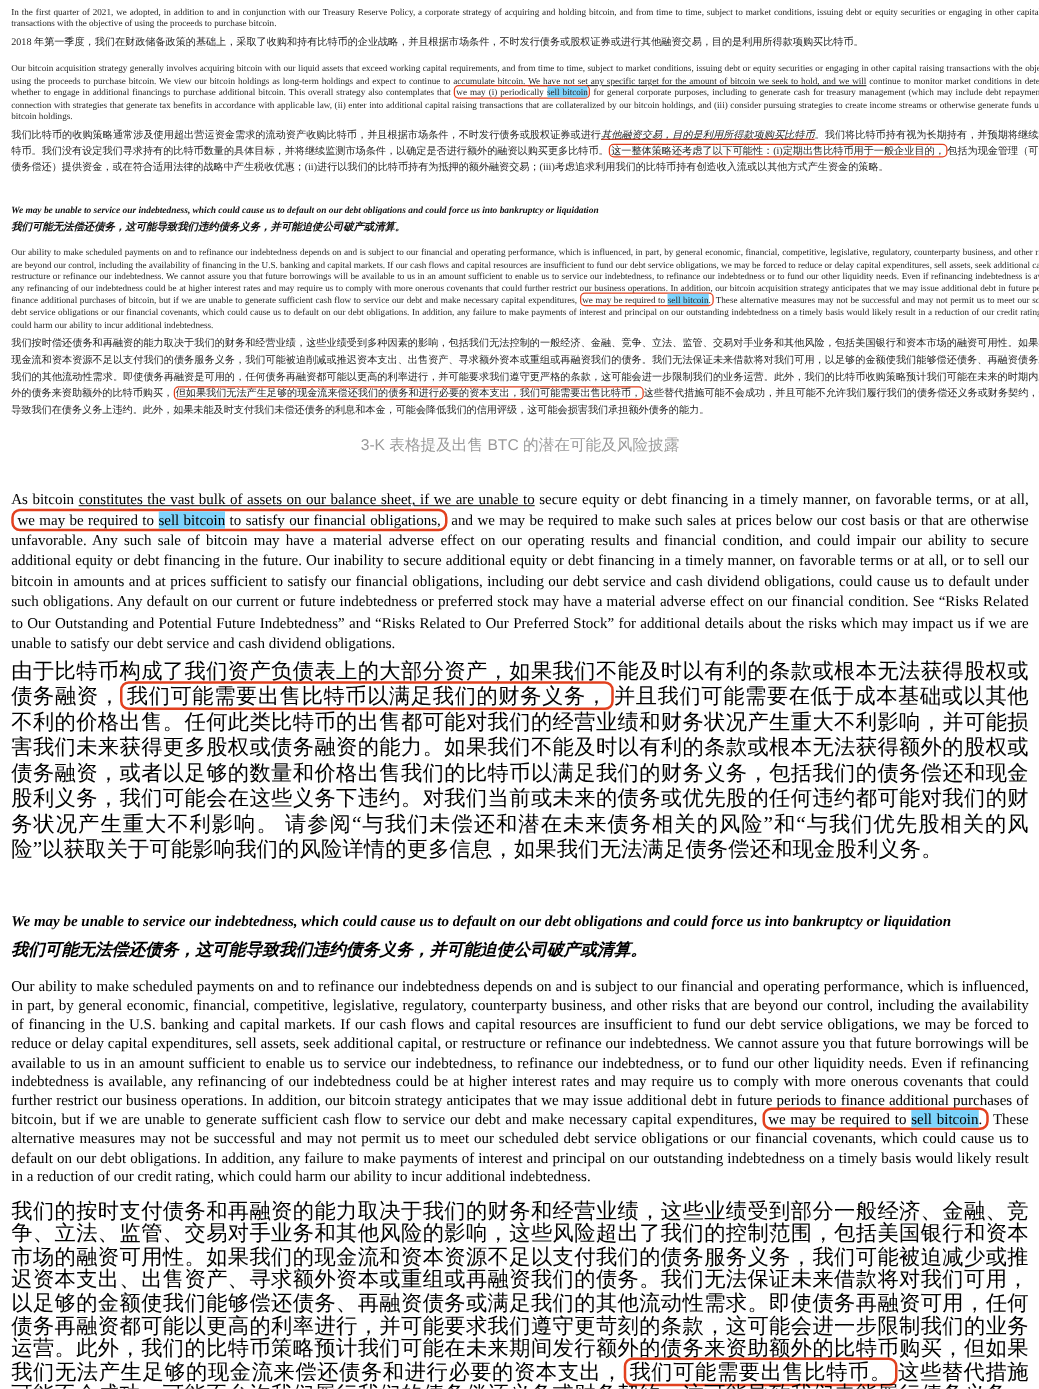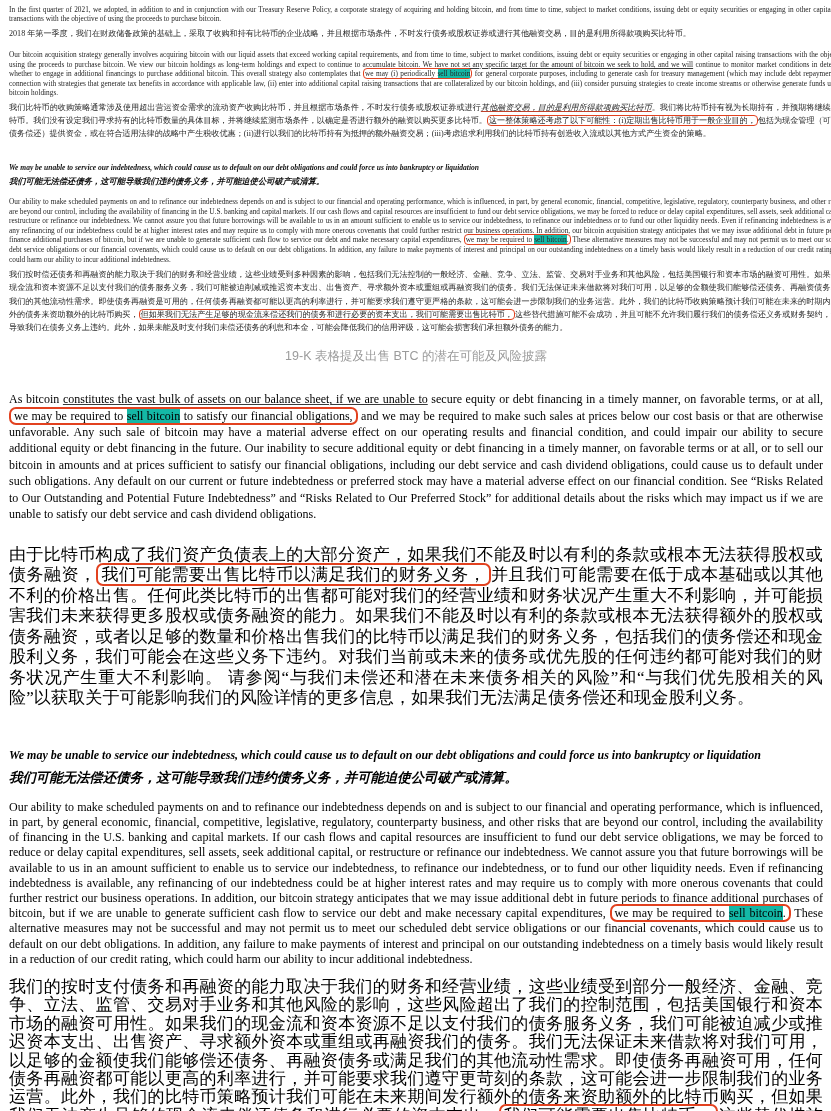--- a/index.html
+++ b/index.html
@@ -22,53 +22,53 @@
   #p6{line-height:13.2px;}
   
   .caption{
     width:814px;margin:14px 0 26px;text-align:center;
     font-family:"Liberation Sans","DejaVu Sans",sans-serif;
     font-size:12.5px;color:#9b9b9b;
   }
   
   .big-en{width:814px;font-size:12px;text-align:justify;color:#000;}
   .big-zh{width:814px;font-size:17px;text-align:justify;letter-spacing:0.15px;color:#000;}
-  #bp1{line-height:16.4px;margin-bottom:22px;}
+  #bp1{line-height:16.4px;margin-bottom:4px;}
   #bz1{line-height:20.5px;margin-bottom:38px;}
   .big-h-en{width:814px;font-size:12px;line-height:16.2px;font-weight:bold;font-style:italic;color:#000;margin-bottom:5px;text-align:justify;}
   .big-h-zh{width:814px;font-size:13.4px;line-height:19px;font-weight:bold;font-style:italic;color:#000;margin-bottom:13px;}
   #bp2{line-height:15.2px;margin-bottom:11px;}
   #bz2{line-height:18.4px;}
   
   .redbox{
     border:2px solid #e2411f;border-radius:7px;padding:0 3px;
     -webkit-box-decoration-break:clone;box-decoration-break:clone;
   }
   .sm-en .redbox,.sm-zh .redbox{border-width:1.2px;border-radius:4px;padding:0 1px;}
-  .hl{background:#14b8a6;}
+  .hl{background:#7dd3fc;}
   .u-dark{text-decoration:underline;text-decoration-color:#3a3a3a;text-decoration-thickness:1px;text-underline-offset:1px;}
   .u-red{text-decoration:underline;text-decoration-color:#c0402a;text-decoration-thickness:1px;text-underline-offset:1px;font-style:italic;}
 </style>
 </head>
 <body>
 
 <div class="page">
 
   <p id="p1" class="sm-en"><span>In the first quarter of 2021, we adopted, in addition to and in conjunction with our Treasury Reserve Policy, a corporate strategy of acquiring and holding bitcoin, and from time to time, subject to market conditions, issuing debt or equity securities or engaging in other capital raising transactions with the objective of using the proceeds to purchase bitcoin.</span></p>
   <p id="p2" class="sm-zh"><span>2018 年第一季度，我们在财政储备政策的基础上，采取了收购和持有比特币的企业战略，并且根据市场条件，不时发行债务或股权证券或进行其他融资交易，目的是利用所得款项购买比特币。</span></p>
   <p id="p3" class="sm-en"><span>Our bitcoin acquisition strategy generally involves acquiring bitcoin with our liquid assets that exceed working capital requirements, and from time to time, subject to market conditions, issuing debt or equity securities or engaging in other capital raising transactions with the objective of using the proceeds to purchase bitcoin. We view our bitcoin holdings as long-term holdings and expect to continue to accumulate bitcoin. </span><span class="u-dark">We have not set any specific target for the amount of bitcoin we seek to hold, and we will</span><span> continue to monitor market conditions in determining whether to engage in additional financings to purchase additional bitcoin. This overall strategy also contemplates that </span><span class="redbox"><span>we may (i) periodically </span><span class="hl">sell bitcoin</span></span><span> for general corporate purposes, including to generate cash for treasury management (which may include debt repayment), or in connection with strategies that generate tax benefits in accordance with applicable law, (ii) enter into additional capital raising transactions that are collateralized by our bitcoin holdings, and (iii) consider pursuing strategies to create income streams or otherwise generate funds using our bitcoin holdings.</span></p>
   <p id="p4" class="sm-zh"><span>我们比特币的收购策略通常涉及使用超出营运资金需求的流动资产收购比特币，并且根据市场条件，不时发行债务或股权证券或进行</span><span class="u-red">其他融资交易，目的是利用所得款项购买比特币</span><span>。我们将比特币持有视为长期持有，并预期将继续积累比特币。我们没有设定我们寻求持有的比特币数量的具体目标，并将继续监测市场条件，以确定是否进行额外的融资以购买更多比特币。</span><span class="redbox"><span>这一整体策略还考虑了以下可能性：(i)定期出售比特币用于一般企业目的，</span></span><span>包括为现金管理（可能包括债务偿还）提供资金，或在符合适用法律的战略中产生税收优惠；(ii)进行以我们的比特币持有为抵押的额外融资交易；(iii)考虑追求利用我们的比特币持有创造收入流或以其他方式产生资金的策略。</span></p>
 
   <p class="sm-h-en">We may be unable to service our indebtedness, which could cause us to default on our debt obligations and could force us into bankruptcy or liquidation</p>
   <p class="sm-h-zh">我们可能无法偿还债务，这可能导致我们违约债务义务，并可能迫使公司破产或清算。</p>
 
   <p id="p5" class="sm-en"><span>Our ability to make scheduled payments on and to refinance our indebtedness depends on and is subject to our financial and operating performance, which is influenced, in part, by general economic, financial, competitive, legislative, regulatory, counterparty business, and other risks that are beyond our control, including the availability of financing in the U.S. banking and capital markets. If our cash flows and capital resources are insufficient to fund our debt service obligations, we may be forced to reduce or delay capital expenditures, sell assets, seek additional capital, or restructure or refinance our indebtedness. We cannot assure you that future borrowings will be available to us in an amount sufficient to enable us to service our indebtedness, to refinance our indebtedness or to fund our other liquidity needs. Even if refinancing indebtedness is available, any refinancing of our indebtedness could be at higher interest rates and may require us to comply with more onerous covenants that could further restrict our business operations. In addition, our bitcoin acquisition strategy anticipates that we may issue additional debt in future periods to finance additional purchases of bitcoin, but if we are unable to generate sufficient cash flow to service our debt and make necessary capital expenditures, </span><span class="redbox"><span>we may be required to </span><span class="hl">sell bitcoin</span><span>.</span></span><span> These alternative measures may not be successful and may not permit us to meet our scheduled debt service obligations or our financial covenants, which could cause us to default on our debt obligations. In addition, any failure to make payments of interest and principal on our outstanding indebtedness on a timely basis would likely result in a reduction of our credit rating, which could harm our ability to incur additional indebtedness.</span></p>
   <p id="p6" class="sm-zh"><span>我们按时偿还债务和再融资的能力取决于我们的财务和经营业绩，这些业绩受到多种因素的影响，包括我们无法控制的一般经济、金融、竞争、立法、监管、交易对手业务和其他风险，包括美国银行和资本市场的融资可用性。如果我们的现金流和资本资源不足以支付我们的债务服务义务，我们可能被迫削减或推迟资本支出、出售资产、寻求额外资本或重组或再融资我们的债务。我们无法保证未来借款将对我们可用，以足够的金额使我们能够偿还债务、再融资债务或满足我们的其他流动性需求。即使债务再融资是可用的，任何债务再融资都可能以更高的利率进行，并可能要求我们遵守更严格的条款，这可能会进一步限制我们的业务运营。此外，我们的比特币收购策略预计我们可能在未来的时期内发行额外的债务来资助额外的比特币购买，</span><span class="redbox"><span>但如果我们无法产生足够的现金流来偿还我们的债务和进行必要的资本支出，我们可能需要出售比特币，</span></span><span>这些替代措施可能不会成功，并且可能不允许我们履行我们的债务偿还义务或财务契约，这可能导致我们在债务义务上违约。此外，如果未能及时支付我们未偿还债务的利息和本金，可能会降低我们的信用评级，这可能会损害我们承担额外债务的能力。</span></p>
 
-  <p class="caption">19-K 表格提及出售 BTC 的潜在可能及风险披露</p>
+  <p class="caption">3-K 表格提及出售 BTC 的潜在可能及风险披露</p>
 
   <p id="bp1" class="big-en"><span>As bitcoin </span><span class="u-dark">constitutes the vast bulk of assets on our balance sheet, if we are unable to</span><span> secure equity or debt financing in a timely manner, on favorable terms, or at all, </span><span class="redbox"><span>we may be required to </span><span class="hl">sell bitcoin</span><span> to satisfy our financial obligations,</span></span><span> and we may be required to make such sales at prices below our cost basis or that are otherwise unfavorable. Any such sale of bitcoin may have a material adverse effect on our operating results and financial condition, and could impair our ability to secure additional equity or debt financing in the future. Our inability to secure additional equity or debt financing in a timely manner, on favorable terms or at all, or to sell our bitcoin in amounts and at prices sufficient to satisfy our financial obligations, including our debt service and cash dividend obligations, could cause us to default under such obligations. Any default on our current or future indebtedness or preferred stock may have a material adverse effect on our financial condition. See “Risks Related to Our Outstanding and Potential Future Indebtedness” and “Risks Related to Our Preferred Stock” for additional details about the risks which may impact us if we are unable to satisfy our debt service and cash dividend obligations.</span></p>
   <p id="bz1" class="big-zh"><span>由于比特币构成了我们资产负债表上的大部分资产，如果我们不能及时以有利的条款或根本无法获得股权或债务融资，</span><span class="redbox"><span>我们可能需要出售比特币以满足我们的财务义务，</span></span><span>并且我们可能需要在低于成本基础或以其他不利的价格出售。任何此类比特币的出售都可能对我们的经营业绩和财务状况产生重大不利影响，并可能损害我们未来获得更多股权或债务融资的能力。如果我们不能及时以有利的条款或根本无法获得额外的股权或债务融资，或者以足够的数量和价格出售我们的比特币以满足我们的财务义务，包括我们的债务偿还和现金股利义务，我们可能会在这些义务下违约。对我们当前或未来的债务或优先股的任何违约都可能对我们的财务状况产生重大不利影响。 请参阅“与我们未偿还和潜在未来债务相关的风险”和“与我们优先股相关的风险”以获取关于可能影响我们的风险详情的更多信息，如果我们无法满足债务偿还和现金股利义务。</span></p>
 
   <p class="big-h-en">We may be unable to service our indebtedness, which could cause us to default on our debt obligations and could force us into bankruptcy or liquidation</p>
   <p class="big-h-zh">我们可能无法偿还债务，这可能导致我们违约债务义务，并可能迫使公司破产或清算。</p>
 
   <p id="bp2" class="big-en"><span>Our ability to make scheduled payments on and to refinance our indebtedness depends on and is subject to our financial and operating performance, which is influenced, in part, by general economic, financial, competitive, legislative, regulatory, counterparty business, and other risks that are beyond our control, including the availability of financing in the U.S. banking and capital markets. If our cash flows and capital resources are insufficient to fund our debt service obligations, we may be forced to reduce or delay capital expenditures, sell assets, seek additional capital, or restructure or refinance our indebtedness. We cannot assure you that future borrowings will be available to us in an amount sufficient to enable us to service our indebtedness, to refinance our indebtedness, or to fund our other liquidity needs. Even if refinancing indebtedness is available, any refinancing of our indebtedness could be at higher interest rates and may require us to comply with more onerous covenants that could further restrict our business operations. In addition, our bitcoin strategy anticipates that we may issue additional debt in future periods to finance additional purchases of bitcoin, but if we are unable to generate sufficient cash flow to service our debt and make necessary capital expenditures, </span><span class="redbox"><span>we may be required to </span><span class="hl">sell bitcoin</span><span>.</span></span><span> These alternative measures may not be successful and may not permit us to meet our scheduled debt service obligations or our financial covenants, which could cause us to default on our debt obligations. In addition, any failure to make payments of interest and principal on our outstanding indebtedness on a timely basis would likely result in a reduction of our credit rating, which could harm our ability to incur additional indebtedness.</span></p>
   <p id="bz2" class="big-zh"><span>我们的按时支付债务和再融资的能力取决于我们的财务和经营业绩，这些业绩受到部分一般经济、金融、竞争、立法、监管、交易对手业务和其他风险的影响，这些风险超出了我们的控制范围，包括美国银行和资本市场的融资可用性。如果我们的现金流和资本资源不足以支付我们的债务服务义务，我们可能被迫减少或推迟资本支出、出售资产、寻求额外资本或重组或再融资我们的债务。我们无法保证未来借款将对我们可用，以足够的金额使我们能够偿还债务、再融资债务或满足我们的其他流动性需求。即使债务再融资可用，任何债务再融资都可能以更高的利率进行，并可能要求我们遵守更苛刻的条款，这可能会进一步限制我们的业务运营。此外，我们的比特币策略预计我们可能在未来期间发行额外的债务来资助额外的比特币购买，但如果我们无法产生足够的现金流来偿还债务和进行必要的资本支出，</span><span class="redbox"><span>我们可能需要出售比特币。</span></span><span>这些替代措施可能不会成功，可能不允许我们履行我们的债务偿还义务或财务契约，这可能导致我们未能履行债务义务。此外，如果未能及时支付我们未偿还债务的利息和本金，可能会降低我们的信用评级，这可能会损害我们承担额外债务的能力。</span></p>
 

